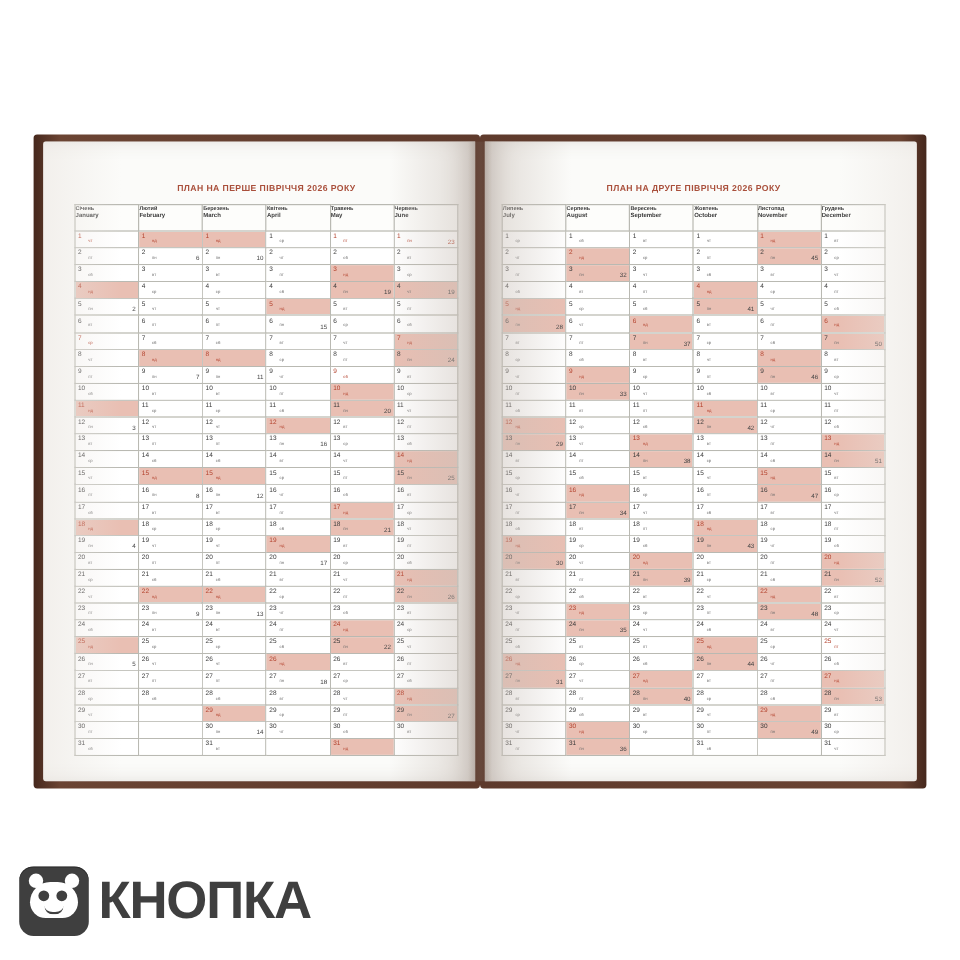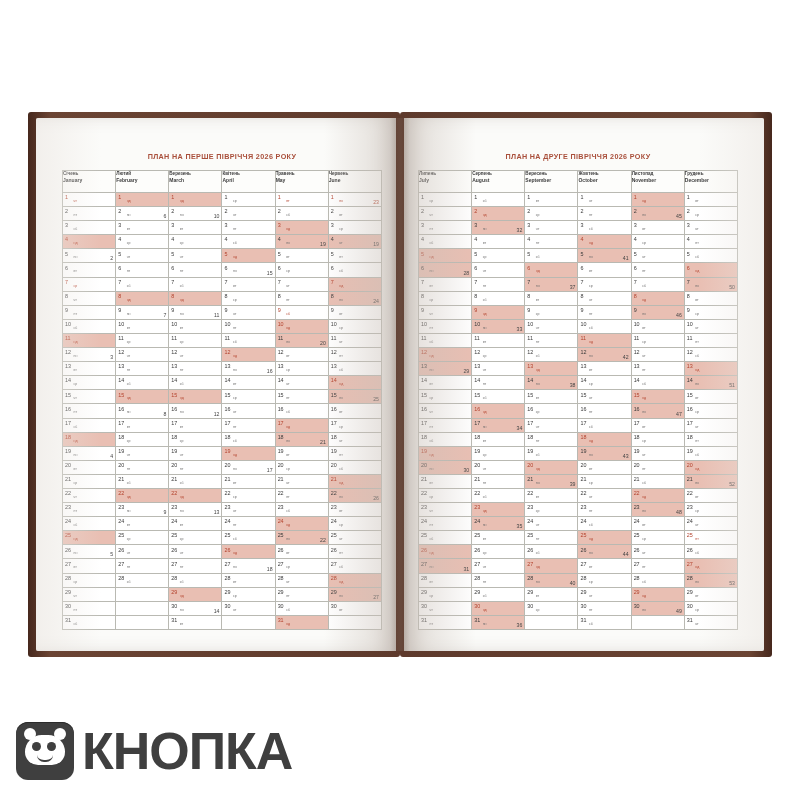--- a/index.html
+++ b/index.html
@@ -185,21 +185,21 @@
   }
   #logo .mark .ear {
     position: absolute; top: 6px; width: 12px; height: 12px;
     background: #ffffff; border-radius: 50%;
   }
   #logo .mark .ear.l { left: 8px; }
   #logo .mark .ear.r { left: 38px; }
   #logo .wordmark {
     font-family: "Liberation Sans", sans-serif;
     font-weight: bold;
-    font-size: 52px;
+    font-size: 44px;
     color: #3f3f3f;
     letter-spacing: -1px;
     line-height: 46px;
   }
 </style>
 </head>
 <body>
 
 <div id="book">
 

